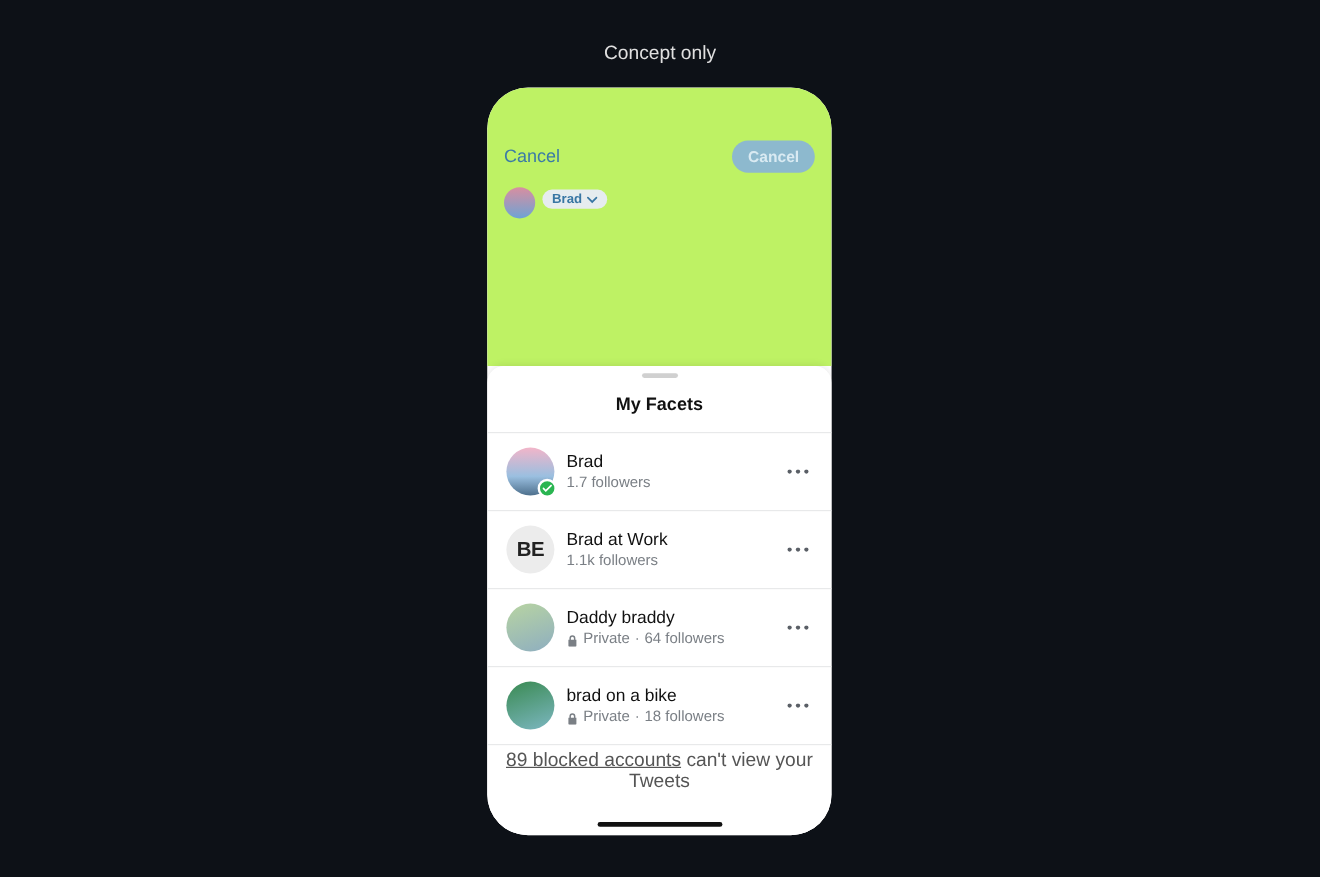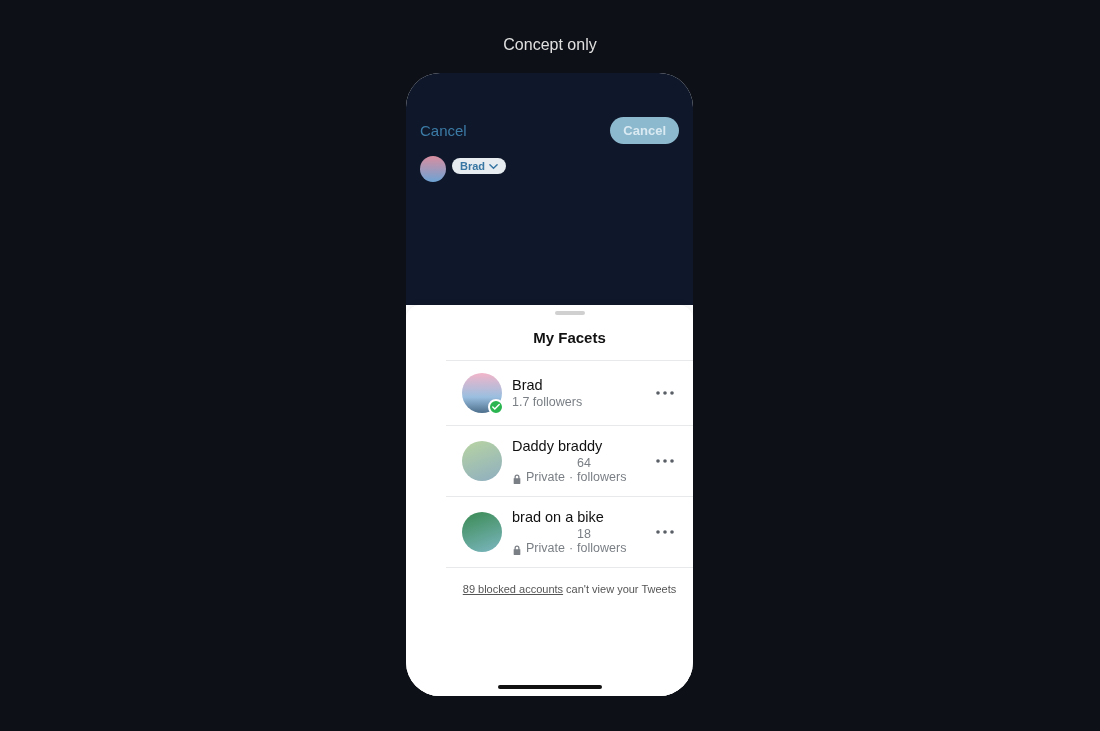--- a/index.html
+++ b/index.html
@@ -26,21 +26,21 @@
     width: 287px;
     height: 623px;
     border-radius: 34px;
     background: #fff;
     overflow: hidden;
   }
   
   .compose-dim {
     position: absolute;
     left:0; top:0; width:100%; height:232px;
-    background: #0f172a;
+    background: #bef264;
   }
   .compose-header {
     display:flex; justify-content:space-between; align-items:center;
     padding: 44px 14px 0 14px;
   }
   .cancel { color:#3b7ba6; font-size:15px; }
   .tweet-btn {
     background:#8db9ce; color:#d9eaf2;
     font-size:13px; font-weight:700;
     padding:6px 13px; border-radius:15px;
@@ -62,21 +62,20 @@
   }
   .persona-chip svg { width:9px; height:9px; }
   .placeholder { color:#6d6f71; font-size:16px; margin-top:6px; }
 
   
   .sheet {
     position:absolute; left:0; bottom:0; width:100%;
     background:#fff;
     border-top-left-radius:14px; border-top-right-radius:14px; height:391px;
     box-shadow: 0 -1px 6px rgba(0,0,0,0.08);
-    padding-left: 40px;
   }
   .grabber {
     width:30px; height:4px; background:#d0d0d0; border-radius:2px;
     margin:6px auto 0 auto;
   }
   .sheet-title {
     text-align:center; font-size:15px; font-weight:800; color:#111;
     padding:14px 0 14px 0;
   }
   .facet-list { border-top:1px solid #e8e9ea; }
@@ -106,22 +105,22 @@
   .facet-name { font-size:14.5px; font-weight:400; color:#111; }
   .facet-sub { font-size:12.5px; color:#7a7f85; display:flex; align-items:flex-end; gap:4px; margin-top:2px;}
   .lock-icon { width:10px; height:10px; fill:#7a7f85; flex-shrink:0; }
   .more-btn {
     width:24px; height:24px; display:flex; align-items:center; justify-content:center;
     color:#5a5f66;
   }
   .more-btn svg { width:18px; height:4px; }
 
   .blocked-footer {
-    text-align:center; font-size:11px; color:#555;
-    margin-top:15px;
+    text-align:center; font-size:16px; color:#555;
+    margin-top:4px;
   }
   .blocked-link { color:#555; text-decoration:underline; }
 
   .home-indicator {
     position:absolute; bottom:7px; left:50%; transform:translateX(-50%);
     width:104px; height:4px; background:#111; border-radius:3px;
   }
   .bottom-fade {
     position:absolute; bottom:0; left:0; width:100%; height:28px;
     background:linear-gradient(180deg, rgba(255,255,255,0), #fff 60%);
@@ -176,20 +175,38 @@
         </div>
         <div class="more-btn">
           <svg viewBox="0 0 18 4">
               <circle cx="2" cy="2" r="1.8" fill="currentColor"></circle>
               <circle cx="9" cy="2" r="1.8" fill="currentColor"></circle>
               <circle cx="16" cy="2" r="1.8" fill="currentColor"></circle>
             </svg>
         </div>
       </div>
 
+      <div class="facet-row">
+        <div class="avatar-wrap">
+          <div class="avatar av-work">BE</div>
+        </div>
+        <div class="facet-text">
+          <div class="facet-name">Brad at Work</div>
+          <div class="facet-sub">
+              <span>1.1k followers</span>
+            </div>
+        </div>
+        <div class="more-btn">
+          <svg viewBox="0 0 18 4">
+              <circle cx="2" cy="2" r="1.8" fill="currentColor"></circle>
+              <circle cx="9" cy="2" r="1.8" fill="currentColor"></circle>
+              <circle cx="16" cy="2" r="1.8" fill="currentColor"></circle>
+            </svg>
+        </div>
+      </div>
 
       <div class="facet-row">
         <div class="avatar-wrap">
           <div class="avatar av-daddy"></div>
         </div>
         <div class="facet-text">
           <div class="facet-name">Daddy braddy</div>
           <div class="facet-sub">
             <svg class="lock-icon" viewBox="0 0 10 12">
                 <path d="M2 5 V3.5 a3 3 0 0 1 6 0 V5 h1 v6 a1 1 0 0 1 -1 1 H2 a1 1 0 0 1 -1 -1 V5 Z M3.5 5 h3 V3.5 a1.5 1.5 0 0 0 -3 0 Z"></path>

